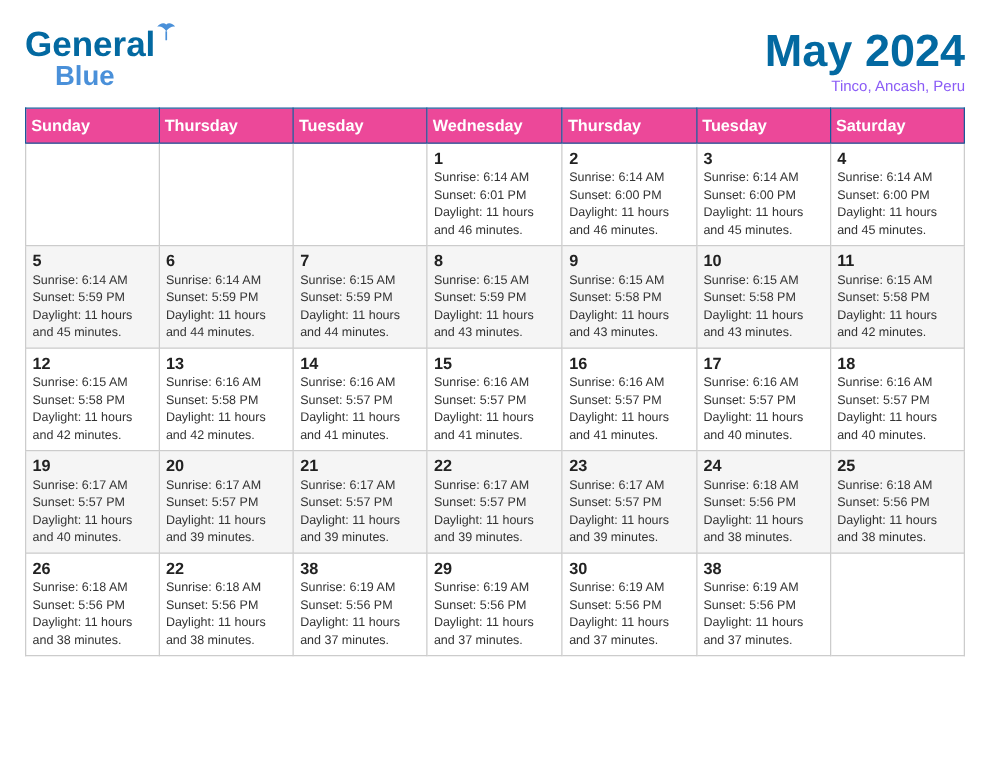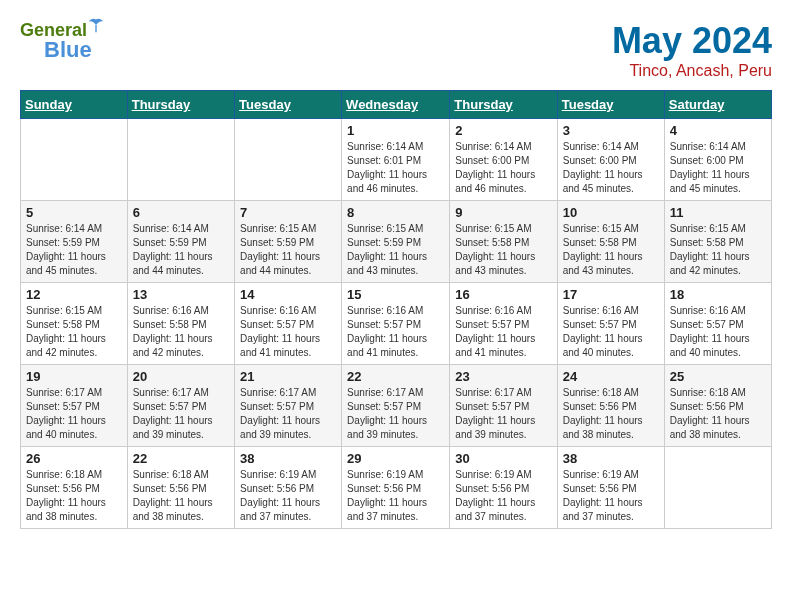--- a/index.html
+++ b/index.html
@@ -23,37 +23,36 @@
     }
     .title-area {
       text-align: right;
     }
     .month-title {
       font-size: 36px;
       font-weight: bold;
       color: #0369a1;
     }
     .location-subtitle {
-      font-size: 16px;
-      color: #b91c1c;
+      font-size: 12px;
+      color: #8b5cf6;
     }
     .calendar-table {
       width: 100%;
       border-collapse: collapse;
       border: 1px solid #ccc;
     }
     .calendar-table thead tr th {
-      background-color: #0f766e;
+      background-color: #ec4899;
       color: #fff;
       font-size: 13px;
       font-weight: bold;
       padding: 6px 4px;
       text-align: left;
       border: 1px solid #1a5a9a;
-      text-decoration: underline;
     }
     .calendar-table tbody tr td {
       width: 110px;
       min-height: 80px;
       vertical-align: top;
       border: 1px solid #ccc;
       padding: 4px 5px;
       font-size: 10.5px;
       color: #333;
       background: #fff;
@@ -77,21 +76,21 @@
       background: #fff !important;
     }
   </style>
 </head>
 <body>
 
 <div class="header-area">
   <div class="logo">
     <div style="display:flex;align-items:center;gap:2px;">
       <div style="position:relative;display:inline-block;">
-        <span style="font-size:18px;font-weight:bold;color:#4d7c0f;">General</span>
+        <span style="font-size:28px;font-weight:bold;color:#0369a1;">General</span>
         <svg style="position:absolute;top:-4px;right:-18px;" width="18" height="18" viewBox="0 0 20 20">
           <path d="M10 4 C8 2, 4 3, 2 6 C5 5, 8 7, 10 10 C12 7, 16 5, 18 6 C16 3, 12 2, 10 4Z" fill="#4a90d9"></path>
           <path d="M10 10 L10 18" stroke="#4a90d9" stroke-width="1.5" fill="none"></path>
         </svg>
       </div>
     </div>
     <span style="font-size:22px;font-weight:bold;color:#4a90d9;margin-top:-4px;margin-left:24px;">Blue</span>
   </div>
   <div class="title-area">
     <div class="month-title">May 2024</div>

